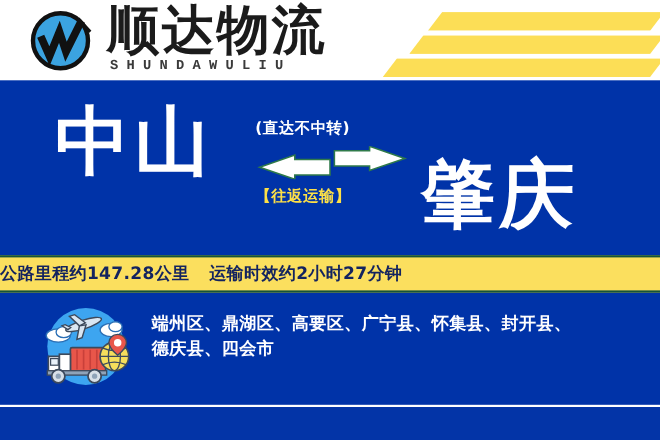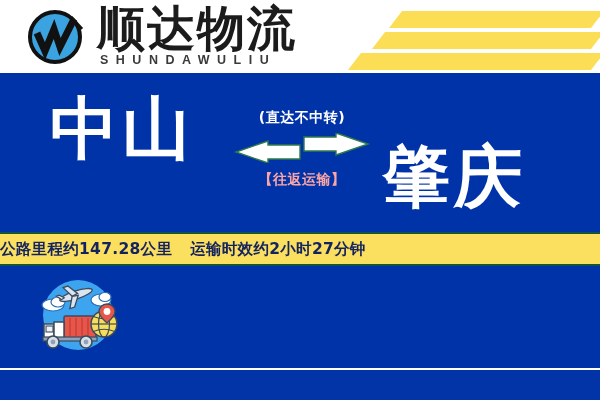--- a/index.html
+++ b/index.html
@@ -23,21 +23,21 @@
   }
   #brand-block{
     position:absolute;left:97px;top:5px;
   }
   #brand-cn{
     font-family:"DejaVu Sans","Liberation Sans",sans-serif;
     font-size:48px;font-weight:bold;color:#1b1b1b;
     letter-spacing:2px;line-height:46px;white-space:nowrap;
   }
   #brand-en{
-    font-family:Liberation Sans, sans-serif;
+    font-family:Liberation Mono, monospace;
     font-size:12.5px;font-weight:bold;color:#3a3a3a;
     letter-spacing:7.5px;line-height:16px;
     margin-top:1px;margin-left:3px;white-space:nowrap;
   }
   .stripe{
     position:absolute;height:17px;background:#FCDE56;
   }
   #stripe1{top:11px;left:389px;width:215px;
     clip-path:polygon(13px 0,215px 0,202px 17px,0 17px);}
   #stripe2{top:32px;left:372px;width:232px;
@@ -53,31 +53,30 @@
     position:absolute;top:26px;
     font-family:Liberation Serif, serif;
     font-size:68px;font-weight:bold;color:#ffffff;
     letter-spacing:4px;line-height:60px;white-space:nowrap;
   }
   #city-origin{left:50px;}
   #city-dest{left:382px;margin-top:48px;}
 
   #route-mid{
     position:absolute;left:232px;top:34px;width:140px;height:100px;
-    text-align:center;
   }
   #route-note-top{
     font-family:"DejaVu Sans","Liberation Sans",sans-serif;
     font-size:14px;font-weight:bold;color:#ffffff;
     line-height:20px;white-space:nowrap;letter-spacing:0.5px;
   }
   #route-arrow{margin-top:6px;height:30px;}
   #route-note-bottom{
     font-family:"DejaVu Sans","Liberation Sans",sans-serif;
-    font-size:14px;font-weight:bold;color:#fca5a5;
+    font-size:14px;font-weight:bold;color:#fde047;
     line-height:20px;margin-top:6px;white-space:nowrap;letter-spacing:0.5px;
   }
 
   
   #info-bar{
     position:absolute;left:0;top:232px;width:600px;height:34px;
     background:#FBDF5E;
     border-top:2px solid #15543a;border-bottom:2px solid #15543a;
     box-sizing:border-box;
     display:flex;align-items:center;
@@ -203,18 +202,22 @@
         <ellipse cx="76" cy="46" rx="5.5" ry="13" fill="none" stroke="#3d4a5c" stroke-width="1.2"></ellipse>
         <line x1="63" y1="46" x2="89" y2="46" stroke="#3d4a5c" stroke-width="1.2"></line>
         <path d="M65.5 38.5 Q76 43 86.5 38.5" fill="none" stroke="#3d4a5c" stroke-width="1.1"></path>
         <path d="M65.5 53.5 Q76 49 86.5 53.5" fill="none" stroke="#3d4a5c" stroke-width="1.1"></path>
 
         <path d="M79 26 C84 26 87 30 87 33.5 C87 38 79 45 79 45 C79 45 71 38 71 33.5 C71 30 74 26 79 26 Z" fill="#E8564A" stroke="#3d4a5c" stroke-width="1.3"></path>
         <circle cx="79" cy="33.5" r="3.4" fill="#ffffff"></circle>
       </svg>
     </div>
 
+    <div id="coverage-text">
+      <div>端州区、鼎湖区、高要区、广宁县、怀集县、封开县、</div>
+      <div>德庆县、四会市</div>
+    </div>
   </div>
 
   <div id="divider"></div>
   <div id="footer-strip"></div>
 
 </div>
 
 </body></html>

